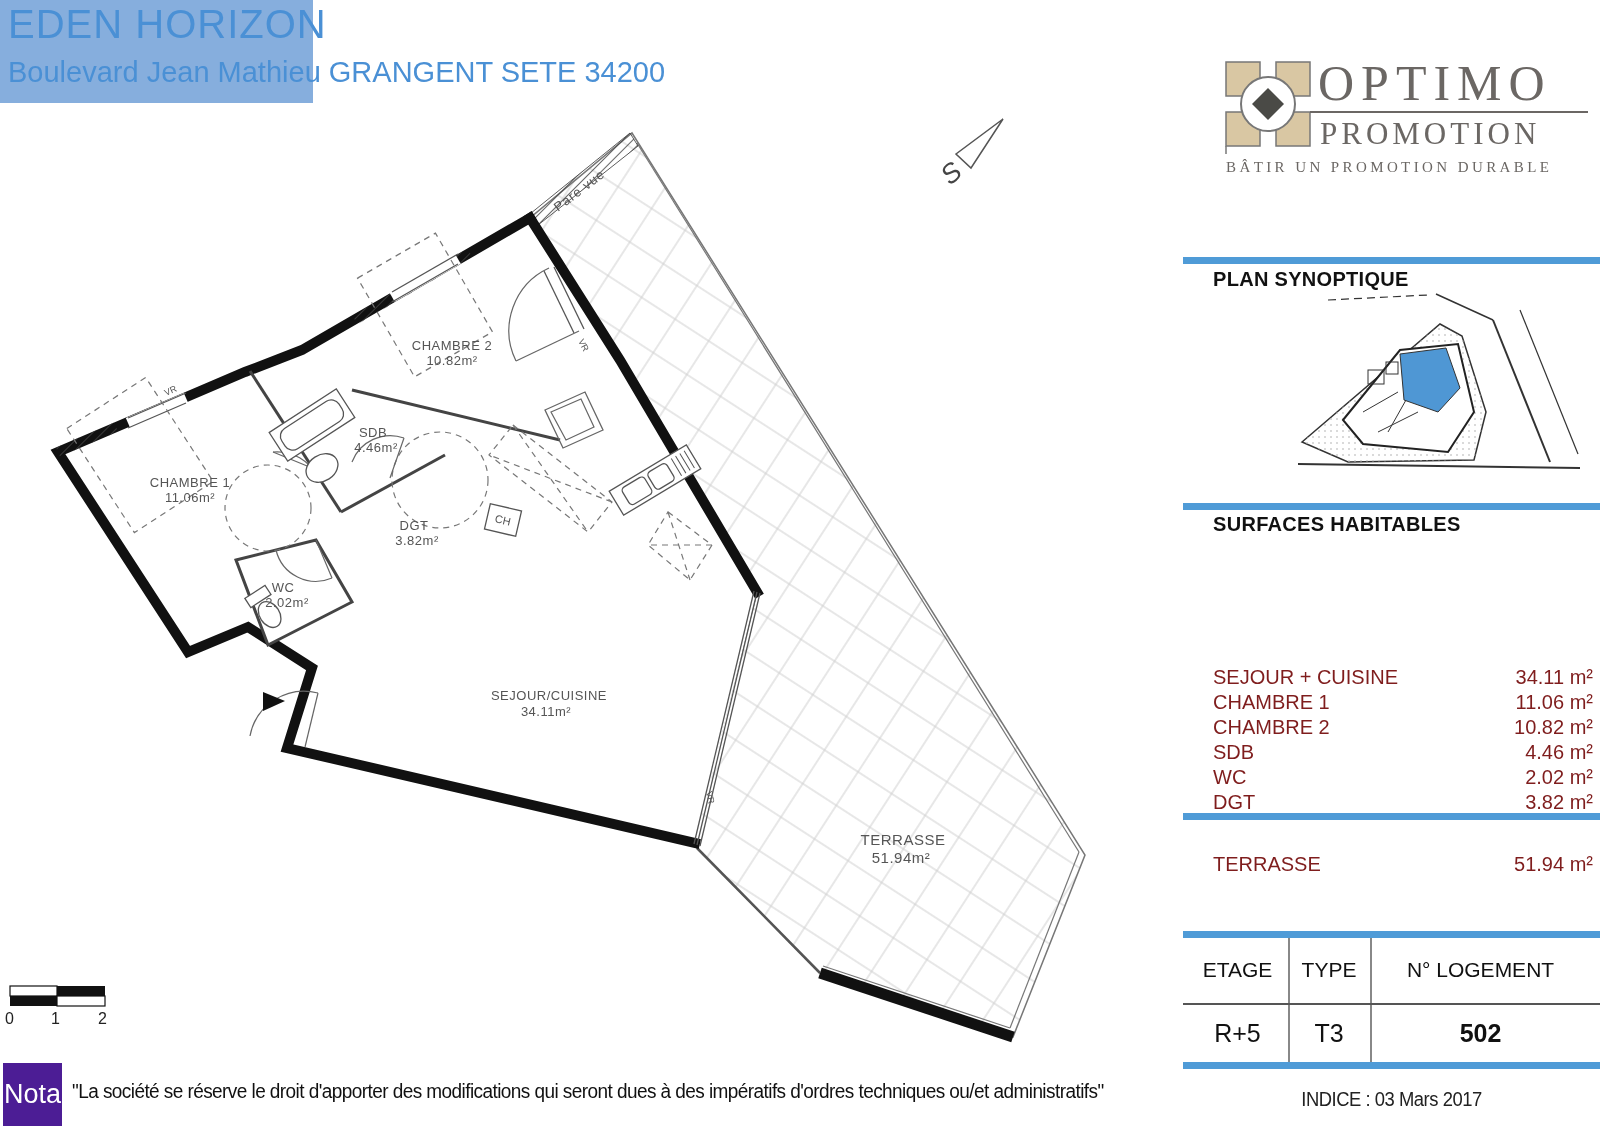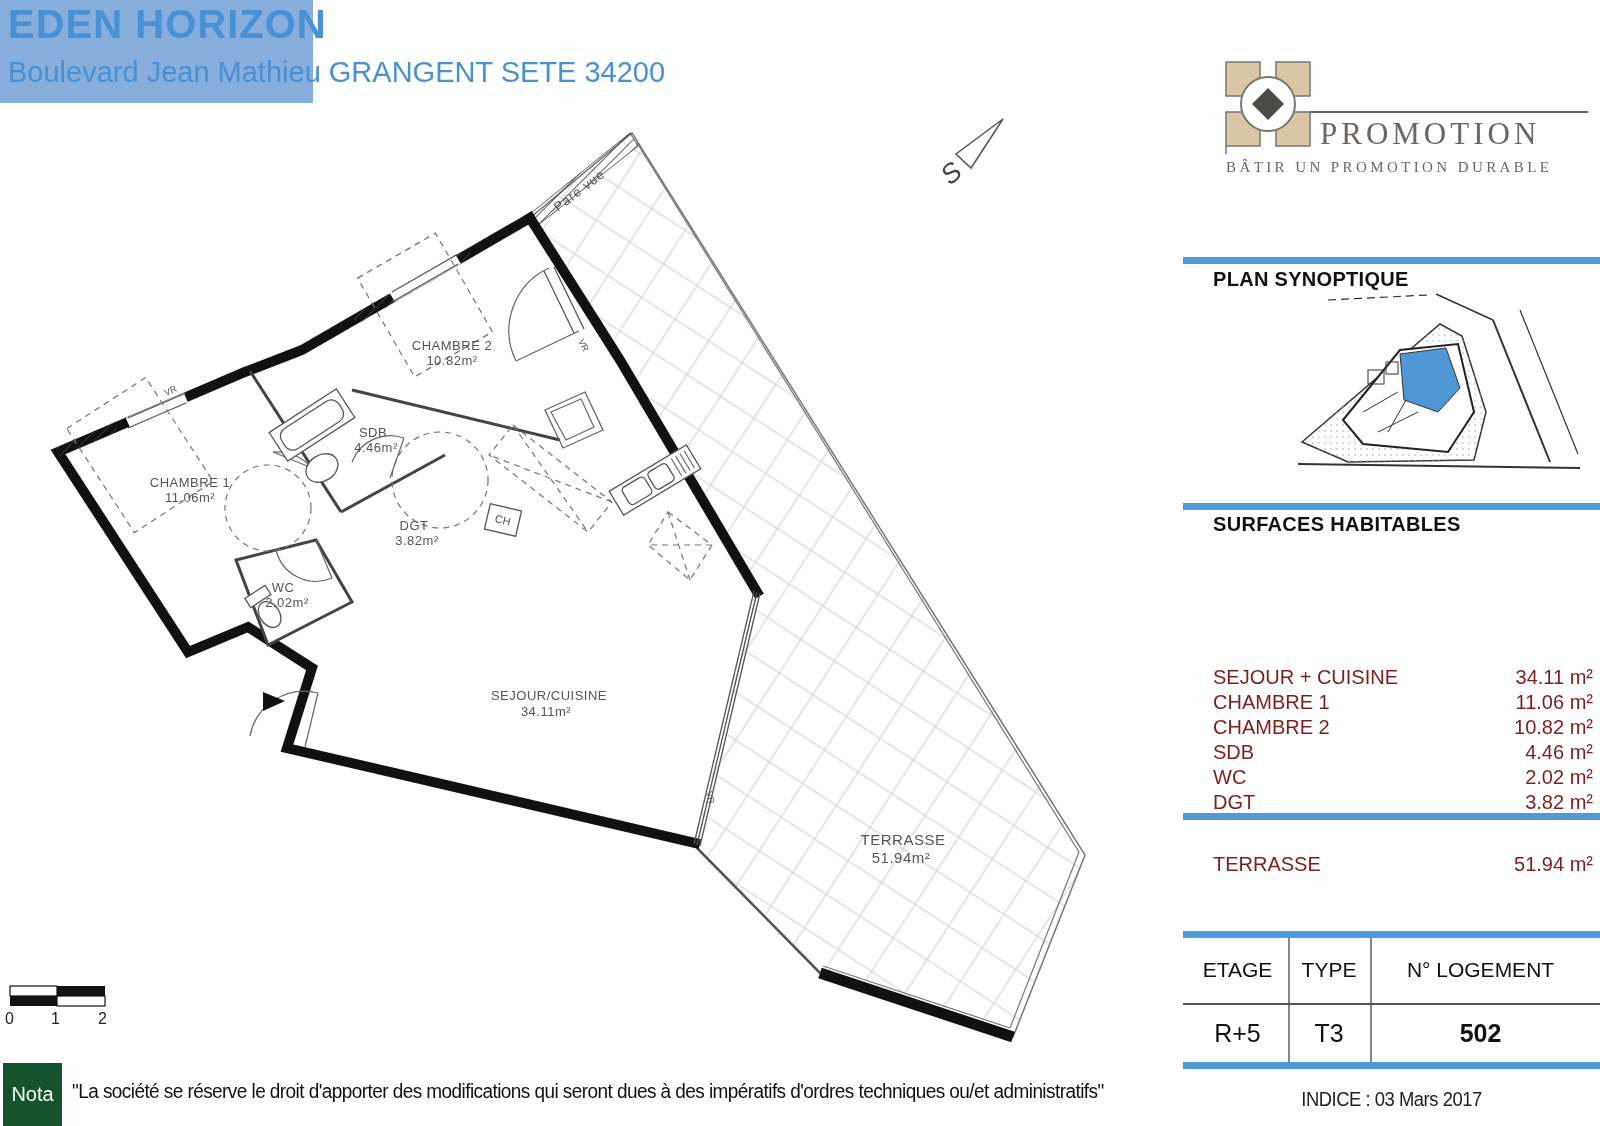--- a/index.html
+++ b/index.html
@@ -1,37 +1,37 @@
 <!DOCTYPE html>
 <html><head>
 <meta charset="utf-8">
 <style>
   html,body{margin:0;padding:0;background:#fff;}
   #page{position:relative;width:1600px;height:1126px;background:#fff;overflow:hidden;
         font-family:"Liberation Sans",sans-serif;}
   .abs{position:absolute;}
   
   #header-box{left:0;top:0;width:313px;height:103px;background:#86aedd;}
-  #project-title{left:8px;top:2px;font-size:40px;letter-spacing:1px;color:#4a90d5;white-space:nowrap;font-weight:bold;}
+  #project-title{left:8px;top:2px;font-size:40px;letter-spacing:1px;color:#4a90d5;white-space:nowrap;}
   #address-line{left:8px;top:56px;font-size:29px;color:#4a90d5;white-space:nowrap;}
   #watermark{left:42px;top:10px;font-size:70px;font-weight:bold;color:rgba(255,255,255,.93);
              white-space:nowrap;letter-spacing:-1px;display:flex;align-items:center;}
   #watermark .fr{color:#a9c9ea;}
   
   .bar{left:1183px;width:417px;height:7px;background:#4f9bd7;}
   .panel-h{left:1213px;font-size:20px;font-weight:bold;color:#111;letter-spacing:.3px;}
   .srow{left:1213px;width:380px;height:25px;font-size:20px;color:#7f1d1d;display:flex;justify-content:space-between;white-space:nowrap;}
   .vline{width:2px;background:#888;}
   .cell{font-size:21px;color:#111;text-align:center;}
   .optimo-serif{font-family:"Liberation Serif",serif;color:#6b6764;}
   #indice{left:1183px;top:1088px;width:417px;text-align:center;font-size:20px;color:#222;
           letter-spacing:-.5px;transform:scaleX(.92);}
   
-  #nota-box{left:3px;top:1063px;width:59px;height:63px;background:#14532d;color:#fff;
-            display:flex;align-items:center;justify-content:center;font-size:20px;}
+  #nota-box{left:3px;top:1063px;width:59px;height:63px;background:#4c1d95;color:#fff;
+            display:flex;align-items:center;justify-content:center;font-size:27px;}
   #nota-text{left:72px;top:1080px;width:1060px;font-size:20px;color:#111;letter-spacing:-.6px;
              transform:scaleX(.95);transform-origin:left;white-space:nowrap;}
   svg text{font-family:"Liberation Sans",sans-serif;}
 </style>
 </head>
 <body>
 
 <div id="page">
 
   <svg class="abs" style="left:0;top:0" width="1170" height="1126" viewBox="0 0 1170 1126">
@@ -195,20 +195,21 @@
     <g fill="#d9c7a3" stroke="#777" stroke-width="1.5">
       <rect x="4" y="4" width="34" height="34"></rect>
         <rect x="54" y="4" width="34" height="34"></rect>
       <rect x="4" y="54" width="34" height="34"></rect>
         <rect x="54" y="54" width="34" height="34"></rect>
     </g>
     <circle cx="46" cy="46" r="27" fill="#fff" stroke="#777" stroke-width="2"></circle>
     <polygon points="46,30 62,46 46,62 30,46" fill="#4a4a46"></polygon>
     <line x1="4" y1="88" x2="4" y2="96" stroke="#777" stroke-width="1.5"></line>
   </svg>
+  <div class="abs optimo-serif" style="left:1318px;top:54px;font-size:50px;letter-spacing:7px;">OPTIMO</div>
   <div class="abs" style="left:1310px;top:111px;width:278px;height:2px;background:#6b6764;"></div>
   <div class="abs optimo-serif" style="left:1320px;top:116px;font-size:31px;letter-spacing:4px;">PROMOTION</div>
   <div class="abs optimo-serif" style="left:1226px;top:159px;font-size:15px;letter-spacing:3.4px;">BÂTIR UN PROMOTION DURABLE</div>
 
   <div class="abs bar" style="top:257px"></div>
   <div class="abs panel-h" style="top:268px">PLAN SYNOPTIQUE</div>
 
   <svg class="abs" style="left:1288px;top:292px" width="300" height="185" viewBox="0 0 300 185">
     <defs>
       <pattern id="dotp" width="6" height="6" patternUnits="userSpaceOnUse">

